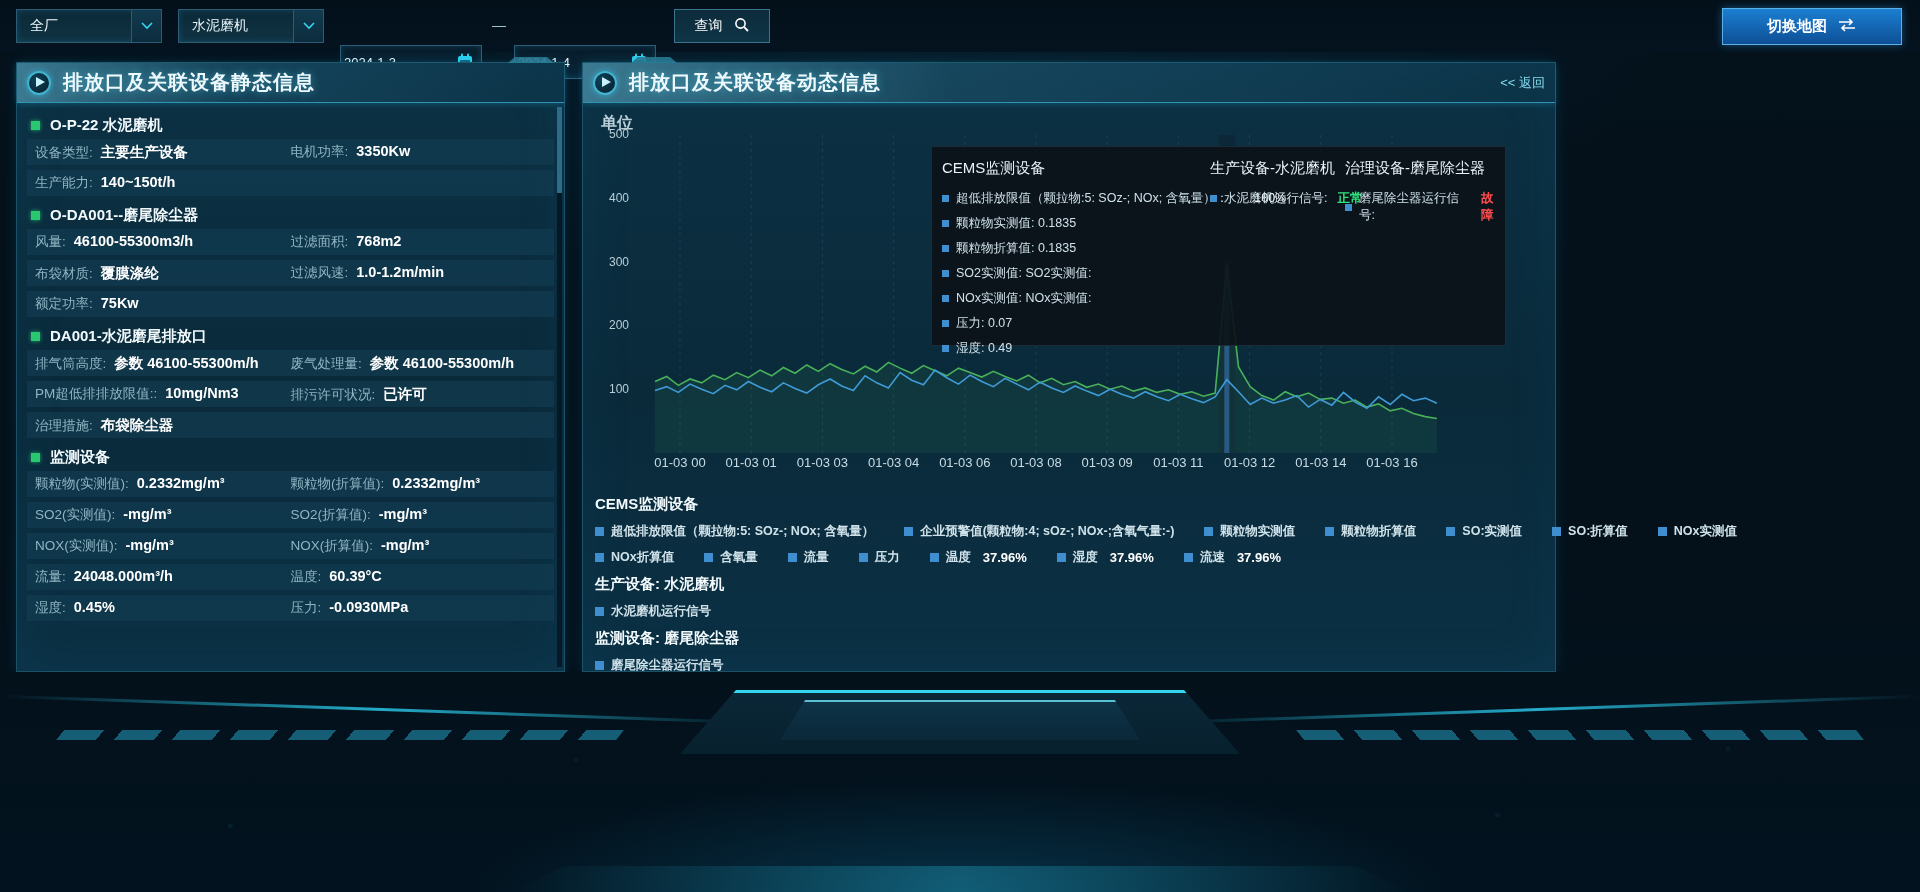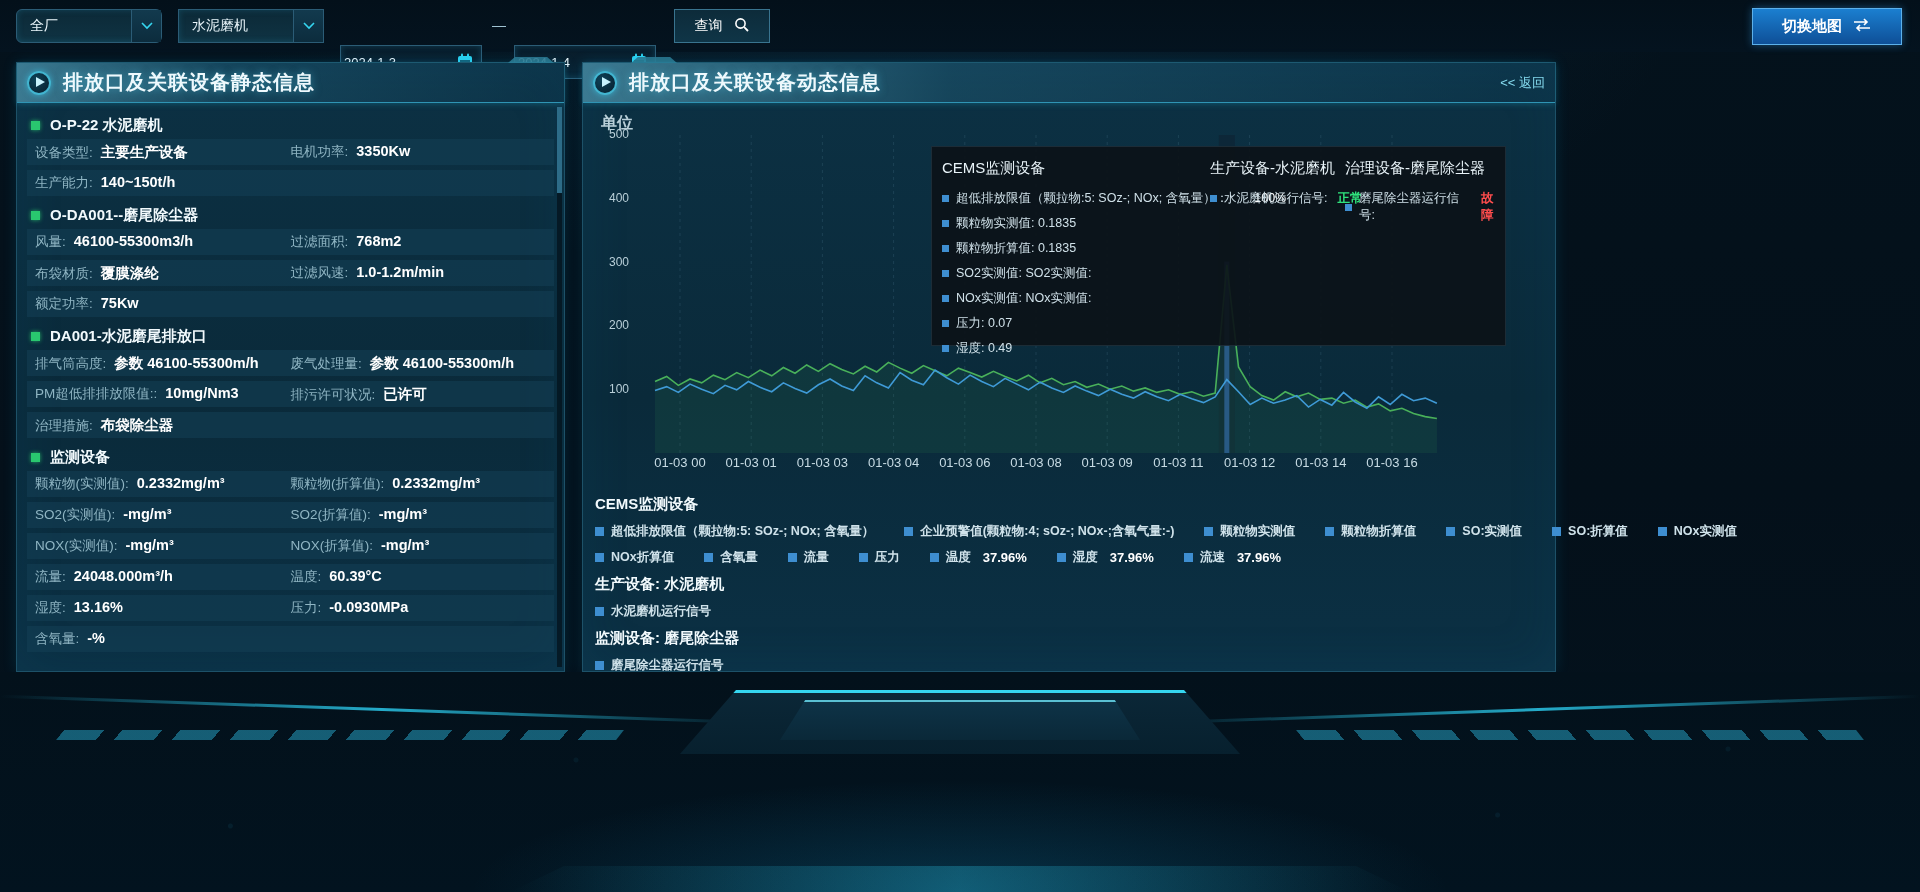--- a/index.html
+++ b/index.html
@@ -21,21 +21,21 @@
   .sel-text { flex:1; }
   .chev { width:30px; height:100%; margin-left:auto; display:flex; align-items:center; justify-content:center;
     border-left:1px solid #2b5c76; background:linear-gradient(180deg,#123a4e,#0c2c3d); }
   .datebox { padding-left:3px; font-size:13px; color:#eaf6fb; background:linear-gradient(180deg,#081c2a,#0a2333);margin-top:36px; }
   .calico { width:32px; height:100%; margin-left:auto; display:flex; align-items:center; justify-content:center; }
   .sep { position:absolute; top:17px; left:492px; width:14px; color:#9fc3d2; font-size:14px; text-align:center; }
   .querybtn { position:absolute; top:9px; left:674px; width:96px; height:34px;
     background:linear-gradient(180deg,#0d2b3a,#0f3547); border:1px solid #39748f;
     display:flex; align-items:center; justify-content:space-around; padding:0 14px;
     color:#fff; font-size:14px; cursor:pointer; }
-  .switchbtn { position:absolute; top:8px; right:18px; width:150px; height:37px;
+  .switchbtn { position:absolute; top:8px; right:18px; width:180px; height:37px;
     background:linear-gradient(180deg,#1b7fd0,#0e4f97); border:1px solid #5cb0ea;
     display:flex; align-items:center; justify-content:center; gap:10px;
     color:#fff; font-size:15px; font-weight:bold; cursor:pointer;
     box-shadow:0 0 8px rgba(60,170,255,.4); }
   
   .panel { position:absolute; top:62px; height:610px;
     background:linear-gradient(180deg,#0c3144 0%,#0a2a3a 55%,#0b3044 100%);
     border:1px solid #1d5168;
     box-shadow:0 0 14px rgba(0,190,255,.12), inset 0 0 50px rgba(15,110,150,.12); }
   .p-left { left:16px; width:549px; }
@@ -110,21 +110,21 @@
                radial-gradient(circle at 78% 65%, rgba(40,160,200,.45) 0 2px, transparent 3px),
                radial-gradient(circle at 90% 35%, rgba(40,160,200,.4) 0 2px, transparent 3px); }
   .f-glow-b { position:absolute; left:50%; bottom:0; width:900px; height:26px; transform:translateX(-50%);
     background:linear-gradient(90deg, rgba(45,210,245,0), rgba(45,210,245,.55), rgba(45,210,245,0)); opacity:.5;
     clip-path:polygon(6% 0,94% 0,100% 100%,0 100%); }
 </style>
 </head>
 <body>
 
 <div class="topbar">
-  <div class="ctl" style="left:16px;width:146px;border-radius:6px;">
+  <div class="ctl" style="left:16px;width:146px;">
     <span class="sel sel-text">全厂</span>
     <span class="chev">
       <svg width="12" height="8" viewBox="0 0 12 8">
           <polyline points="1,1 6,6 11,1" fill="none" stroke="#35d6f0" stroke-width="1.6"></polyline>
         </svg>
     </span>
   </div>
   <div class="ctl" style="left:178px;width:146px;">
     <span class="sel sel-text">水泥磨机</span>
     <span class="chev">
@@ -305,31 +305,25 @@
           <span class="dval">24048.000m³/h</span>
         </div>
         <div class="dcell">
           <span class="dlbl">温度:</span>
           <span class="dval">60.39°C</span>
         </div>
       </div>
       <div class="drow">
         <div class="dcell">
           <span class="dlbl">湿度:</span>
-          <span class="dval">13.16%</span>
+          <span class="dval">0.45%</span>
         </div>
         <div class="dcell">
           <span class="dlbl">压力:</span>
           <span class="dval">-0.0930MPa</span>
-        </div>
-      </div>
-      <div class="drow">
-        <div class="dcell">
-          <span class="dlbl">含氧量:</span>
-          <span class="dval">-%</span>
         </div>
       </div>
     </div>
   <div class="scrolltrack">
       <div class="scrollthumb"></div>
     </div>
 </div>
 
 <div class="panel p-right">
   <div class="p-tab" style="left:48px;"></div>

